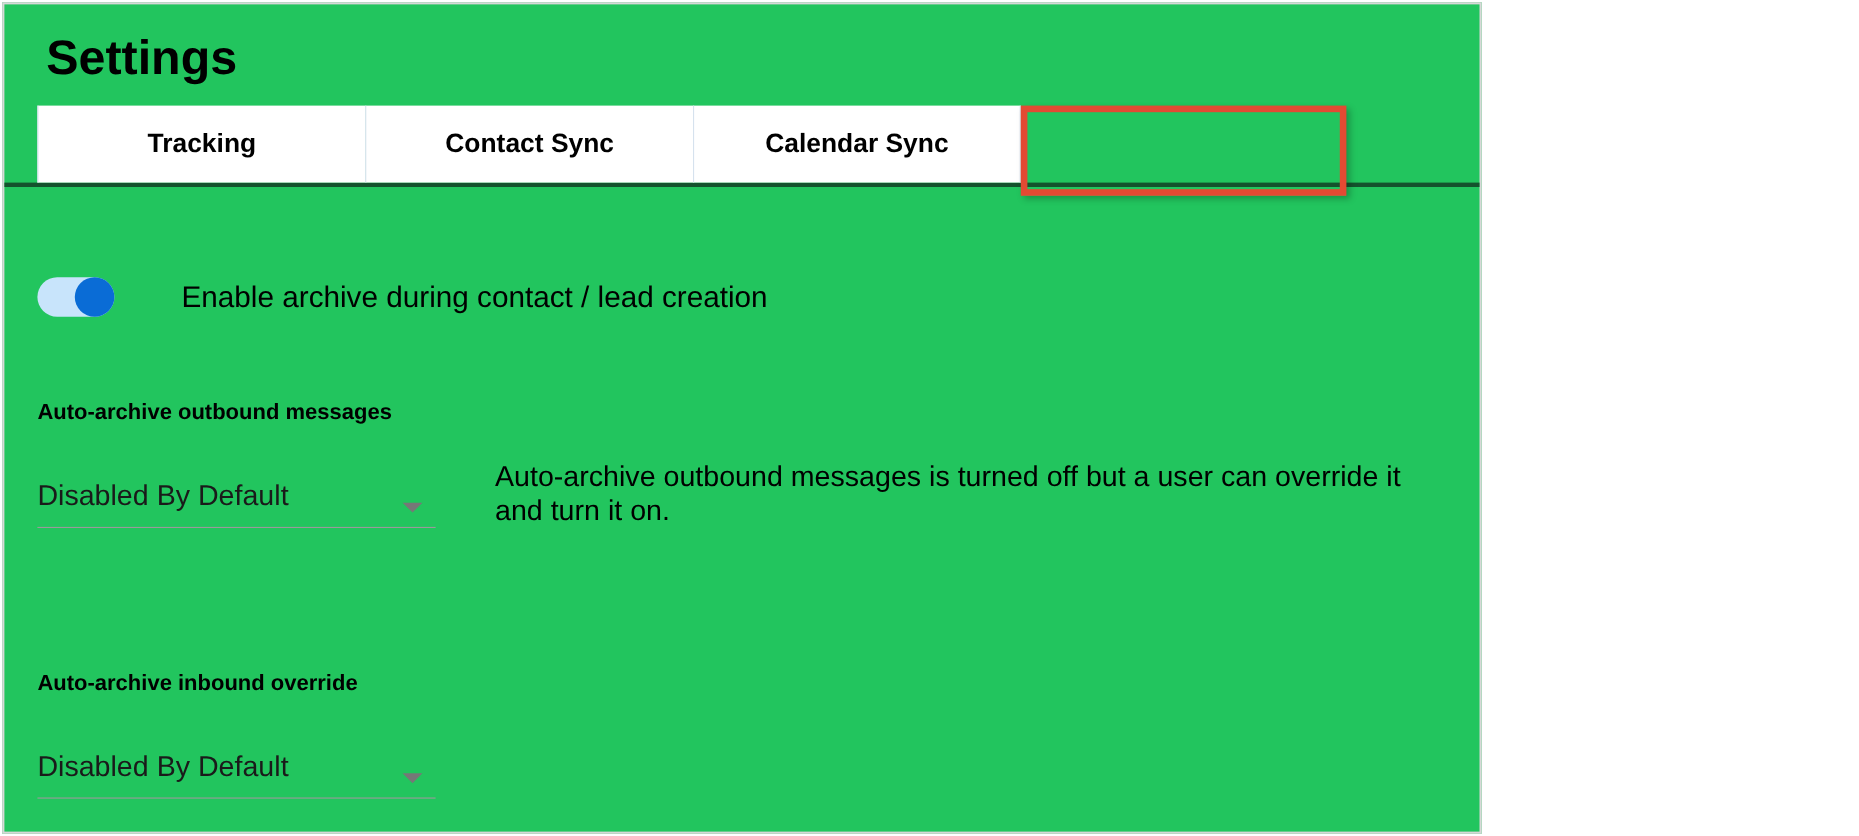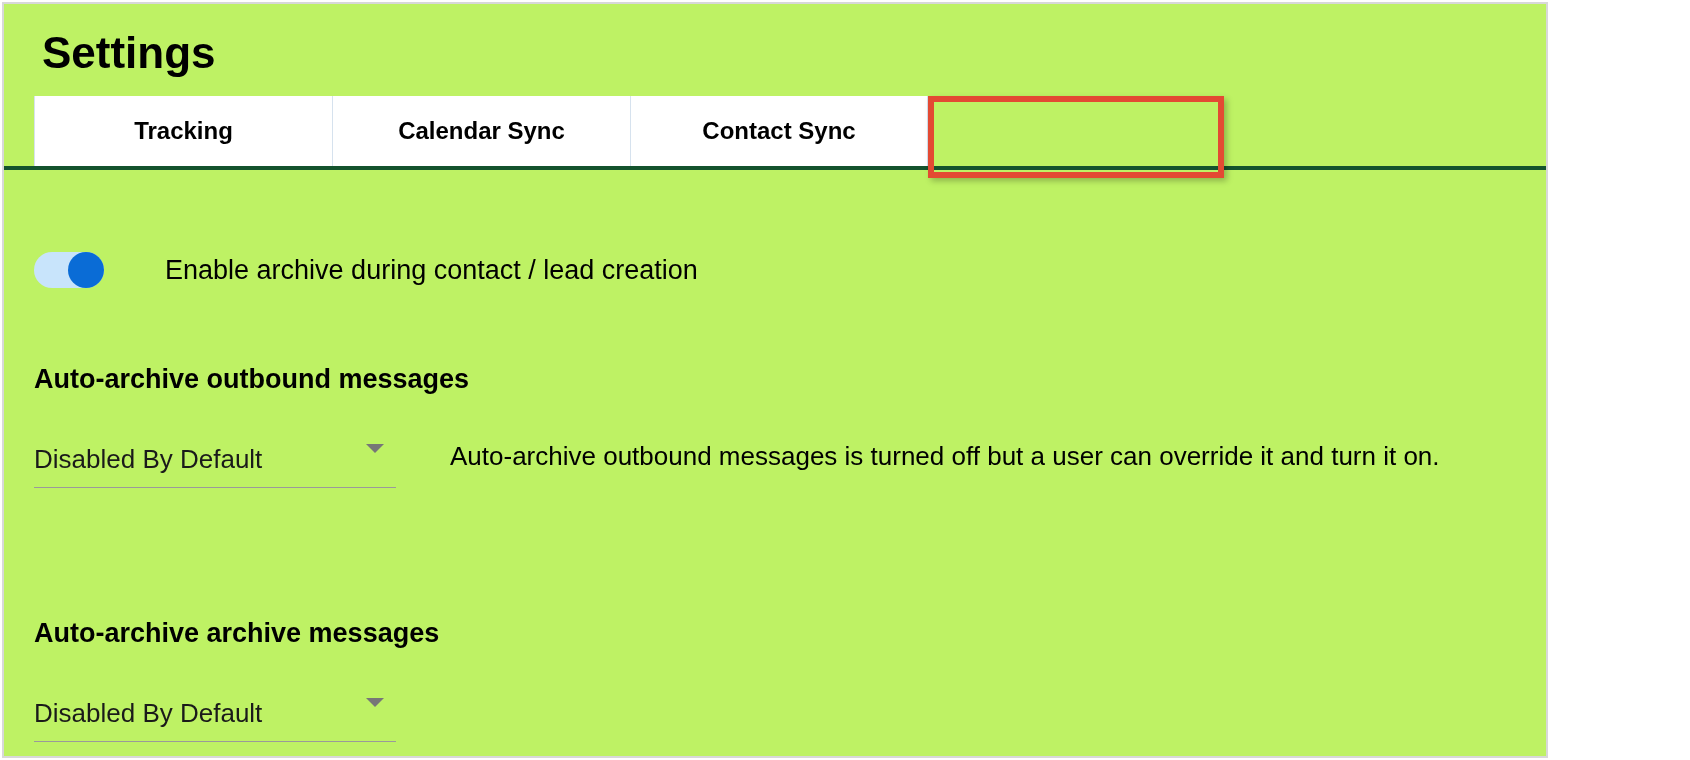--- a/index.html
+++ b/index.html
@@ -9,25 +9,25 @@
     }
     body {
       font-family: -apple-system, BlinkMacSystemFont, "Segoe UI", Helvetica, Arial, sans-serif;
       background: #fff;
       width: 1690px;
       height: 760px;
       position: relative;
     }
     .frame {
       border: 2px solid #d8d8d8;
-      width: 1546px;
+      width: 1345px;
       height: 756px;
       margin: 2px;
       position: relative;
-      background: #bef264;
+      background: #22c55e;
     }
     .page-title {
       font-size: 44px;
       font-weight: 700;
       color: #000;
       padding: 24px 0 18px 38px;
     }
     .tabs-row {
       display: flex;
       border-bottom: 4px solid #14532d;
@@ -87,38 +87,38 @@
       top: 0;
     }
     .toggle-label {
       font-size: 27px;
       color: #000;
     }
     .section {
       margin-bottom: 130px;
     }
     .section-heading {
-      font-size: 27px;
+      font-size: 20px;
       font-weight: 700;
       color: #000;
       margin-bottom: 30px;
     }
     .select-row {
       display: flex;
       align-items: center;
       gap: 30px;
     }
     .select {
       width: 362px;
       height: 44px;
       border-bottom: 1.5px solid #9a9a9a;
       display: flex;
-      align-items: flex-start;
+      align-items: flex-end;
       justify-content: space-between;
-      padding: 0 6px 0 0;
+      padding: 0 6px 13px 0;
       cursor: pointer;
       margin-top: 19px;
     }
     .select-value {
       font-size: 26px;
       color: #1a1a1a;
     }
     .select-caret {
       width: 0;
       height: 0;
@@ -139,24 +139,24 @@
 
 <div class="frame">
 
   <h1 class="page-title">Settings</h1>
 
   <div class="tabs-row">
     <div class="tab">
       <span>Tracking</span>
     </div>
     <div class="tab">
-      <span>Calendar Sync</span>
+      <span>Contact Sync</span>
     </div>
     <div class="tab">
-      <span>Contact Sync</span>
+      <span>Calendar Sync</span>
     </div>
   </div>
 
   <div class="tab-highlight"></div>
 
   <div class="content">
 
     <div class="toggle-row">
       <div class="toggle">
         <div class="toggle-knob"></div>
@@ -169,21 +169,21 @@
       <div class="select-row">
         <div class="select">
           <span class="select-value">Disabled By Default</span>
           <span class="select-caret"></span>
         </div>
         <div class="select-desc">Auto-archive outbound messages is turned off but a user can override it and turn it on.</div>
       </div>
     </div>
 
     <div class="section">
-      <div class="section-heading">Auto-archive archive messages</div>
+      <div class="section-heading">Auto-archive inbound override</div>
       <div class="select-row">
         <div class="select">
           <span class="select-value">Disabled By Default</span>
           <span class="select-caret"></span>
         </div>
       </div>
     </div>
 
   </div>
 

